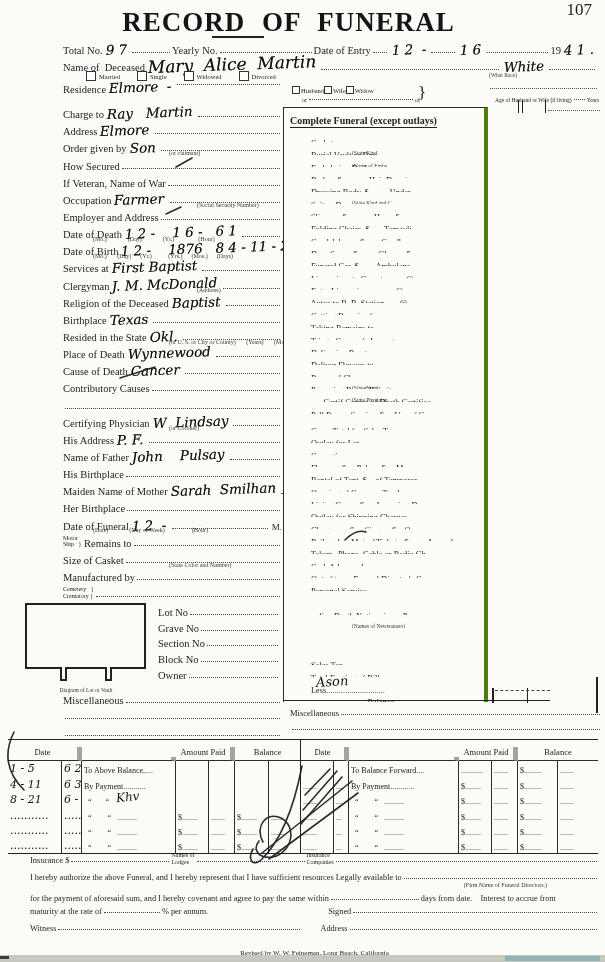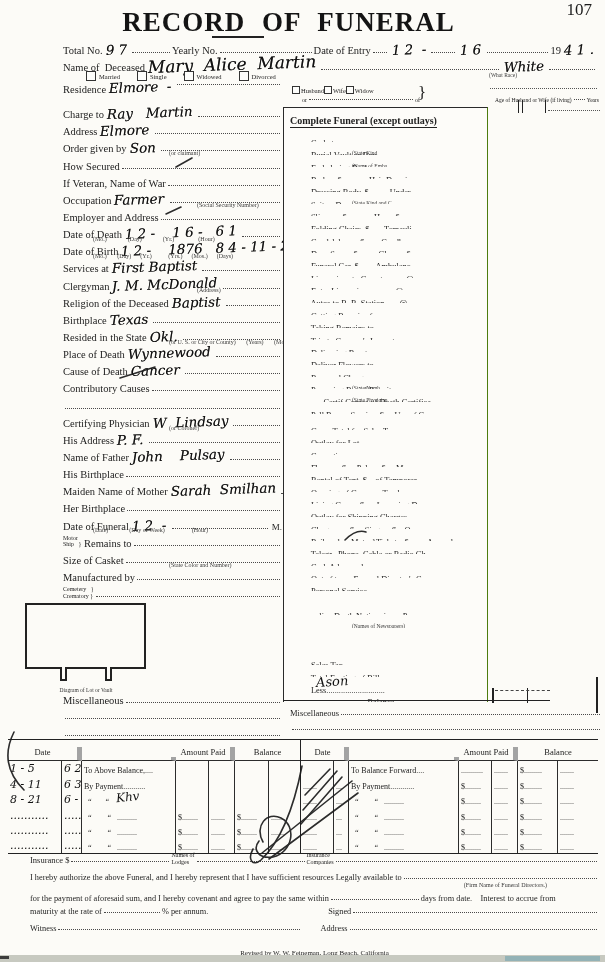--- a/index.html
+++ b/index.html
@@ -38,21 +38,21 @@
   .res-line{position:absolute;left:63px;top:84px;width:219px;display:flex;align-items:flex-start;height:16px;font-size:10.5px;white-space:pre;}
   .spouse{position:absolute;left:292px;top:84px;right:6px;height:24px;font-size:6.5px;}
   .sp-row1{position:absolute;left:0;top:2px;display:flex;align-items:center;}
   .sp-brace{position:absolute;left:126px;top:-1px;font-size:17px;font-weight:normal;}
   .sp-row2{position:absolute;left:10px;top:13px;display:flex;align-items:flex-end;width:118px;font-size:6px;}
   .sp-dots{position:absolute;left:198px;top:4px;right:2px;border-top:1.3px dotted #555;}
   .age-row{position:absolute;left:203px;top:13px;right:0;display:flex;align-items:flex-end;font-size:5.5px;white-space:pre;}
   .left-col{position:absolute;left:63px;top:103px;width:219px;}
   
   .panel{position:absolute;left:283px;top:107px;width:205px;height:595px;background:#fdfcf9;z-index:5;
-         border-left:1.6px solid #2a2a2a;border-top:1px solid #2a2a2a;border-right:1px solid #4d7c0f;
+         border-left:1.6px solid #2a2a2a;border-top:1px solid #2a2a2a;border-right:4px solid #4d7c0f;
          padding:2px 0 0 6px;box-sizing:border-box;overflow:hidden;}
   .panel-heading{font-size:10px;font-weight:bold;border-bottom:1.4px solid #222;display:inline-block;
                  padding-bottom:1px;margin-bottom:2px;white-space:pre;}
   .pline{position:relative;height:12.35px;font-size:8.4px;white-space:pre;overflow:hidden;width:176px;}
   .pline.ov{overflow:visible;}
   .gap-above{margin-top:4px;}
   .pcap{position:absolute;top:9px;left:62px;font-size:5.5px;line-height:5.5px;white-space:pre;color:#3a3a3a;}
   .pcap:empty{display:none;}
   .phand{position:absolute;left:26px;top:-3px;font-family:"DejaVu Serif",serif;font-style:italic;font-size:13px;
          transform:rotate(-4deg);color:#111;}
@@ -467,20 +467,47 @@
         
       </div>
     </div>
 
   <div class="diagram">
     <svg width="122" height="79">
       <path d="M1,1 H120 V65 H86 V77 H81 V65 H41 V77 H36 V65 H1 Z" fill="none" stroke="#222" stroke-width="2"></path>
     </svg>
     <div class="diag-cap">Diagram of Lot or Vault</div>
   </div>
+  <div class="diag-fields">
+
+      <div class="dfrow">
+        <span class="lbl">Lot No</span>
+        <span class="fill"></span>
+      </div>
+
+      <div class="dfrow">
+        <span class="lbl">Grave No</span>
+        <span class="fill"></span>
+      </div>
+
+      <div class="dfrow">
+        <span class="lbl">Section No</span>
+        <span class="fill"></span>
+      </div>
+
+      <div class="dfrow">
+        <span class="lbl">Block No</span>
+        <span class="fill"></span>
+      </div>
+
+      <div class="dfrow">
+        <span class="lbl">Owner</span>
+        <span class="fill"></span>
+      </div>
+    </div>
 
   <div class="left-misc">
 
       <div class="lm-row">
         <span class="lbl">Miscellaneous</span>
         <span class="fill"></span>
       </div>
 
       <div class="lm-row">
         <span class="lbl"></span>

